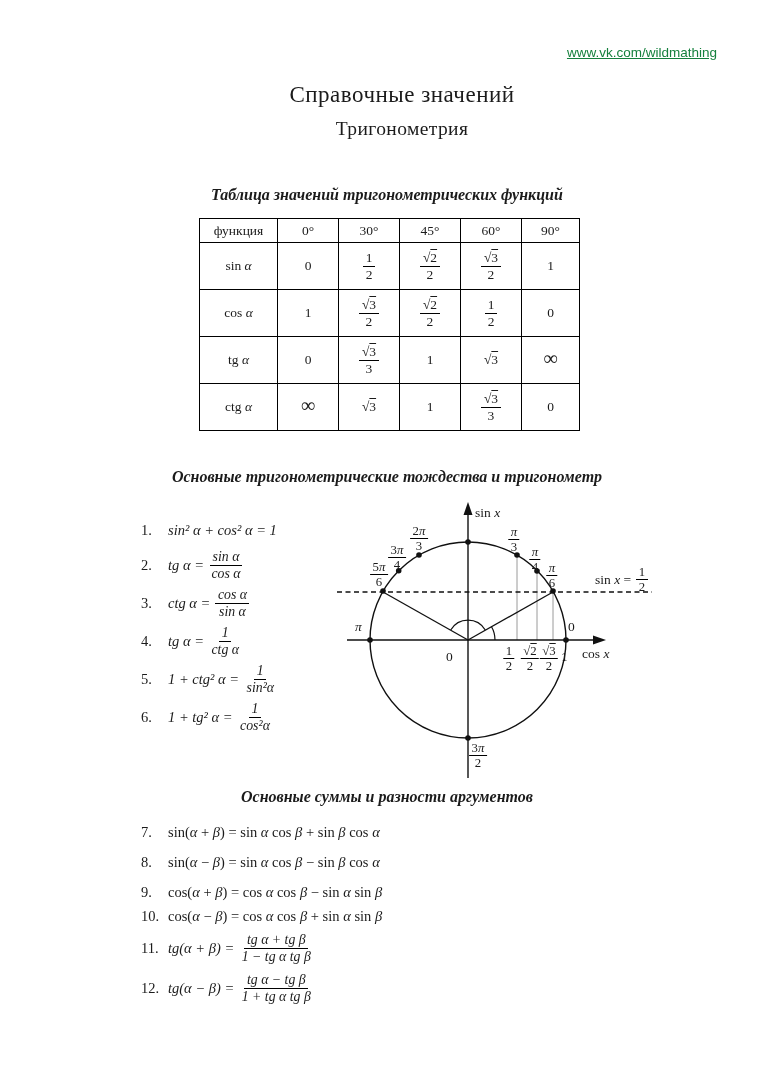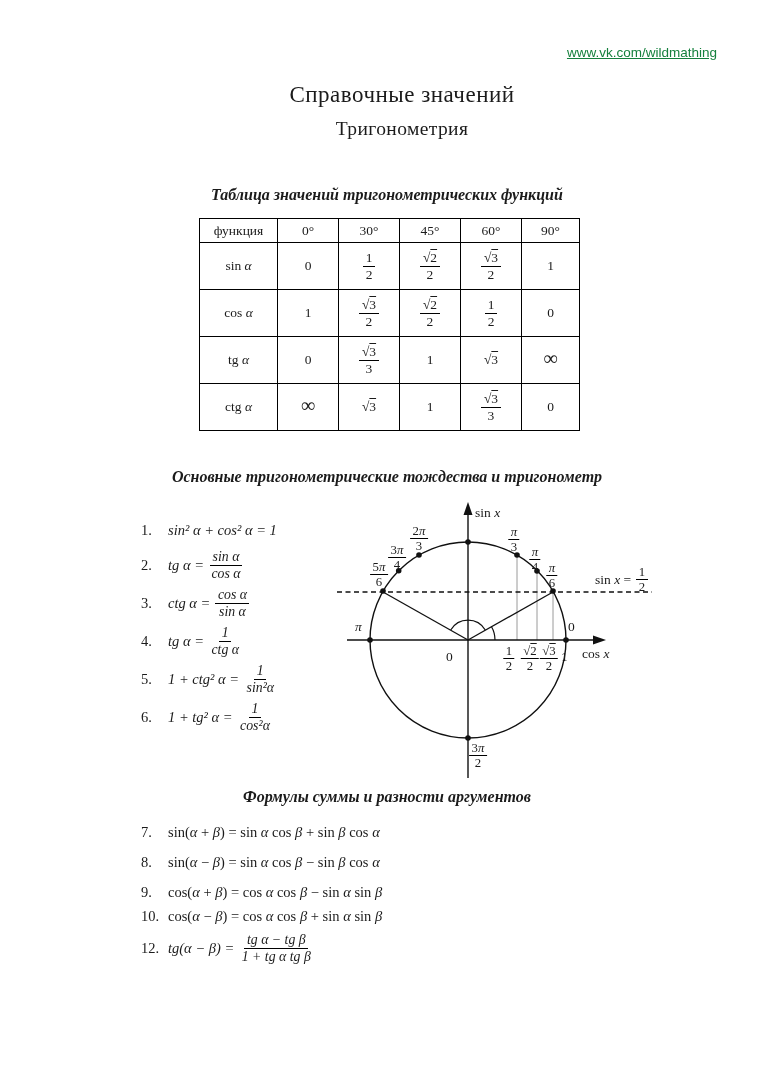--- a/index.html
+++ b/index.html
@@ -288,40 +288,48 @@
 
     <div class="anno">
       <span>sin <i>x</i> =</span>
       <span class="frac">
           <span class="fnum">1</span>
           <span class="fden">2</span>
         </span>
     </div>
   </div>
 
-  <div class="sec-h" id="sec-sum">Формулы суммы и разности аргументов</div>
+  <div class="sec-h" id="sec-sum">Основные суммы и разности аргументов</div>
 
   <div class="flist" id="sums">
     <div class="fitem h24 mb6">
       <span class="fno">7.</span>
       <span>sin(<i>α</i> + <i>β</i>) = sin <i>α</i> cos <i>β</i> + sin <i>β</i> cos <i>α</i></span>
     </div>
     <div class="fitem h24 mb6">
       <span class="fno">8.</span>
       <span>sin(<i>α</i> − <i>β</i>) = sin <i>α</i> cos <i>β</i> − sin <i>β</i> cos <i>α</i></span>
     </div>
     <div class="fitem h24">
       <span class="fno">9.</span>
       <span>cos(<i>α</i> + <i>β</i>) = cos <i>α</i> cos <i>β</i> − sin <i>α</i> sin <i>β</i></span>
     </div>
     <div class="fitem h24">
       <span class="fno">10.</span>
       <span>cos(<i>α</i> − <i>β</i>) = cos <i>α</i> cos <i>β</i> + sin <i>α</i> sin <i>β</i></span>
     </div>
     <div class="fitem h40">
+      <span class="fno">11.</span>
+      <span class="ital">tg(<i>α</i> + <i>β</i>) =</span>
+      <span class="frac ital">
+          <span class="fnum">tg <i>α</i> + tg <i>β</i></span>
+          <span class="fden">1 − tg <i>α</i> tg <i>β</i></span>
+        </span>
+    </div>
+    <div class="fitem h40">
       <span class="fno">12.</span>
       <span class="ital">tg(<i>α</i> − <i>β</i>) =</span>
       <span class="frac ital">
           <span class="fnum">tg <i>α</i> − tg <i>β</i></span>
           <span class="fden">1 + tg <i>α</i> tg <i>β</i></span>
         </span>
     </div>
   </div>
 
 </div>

